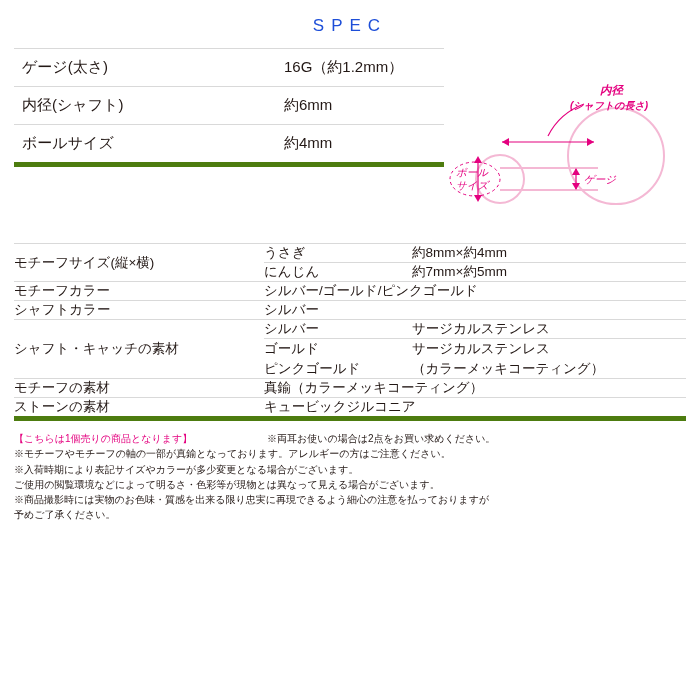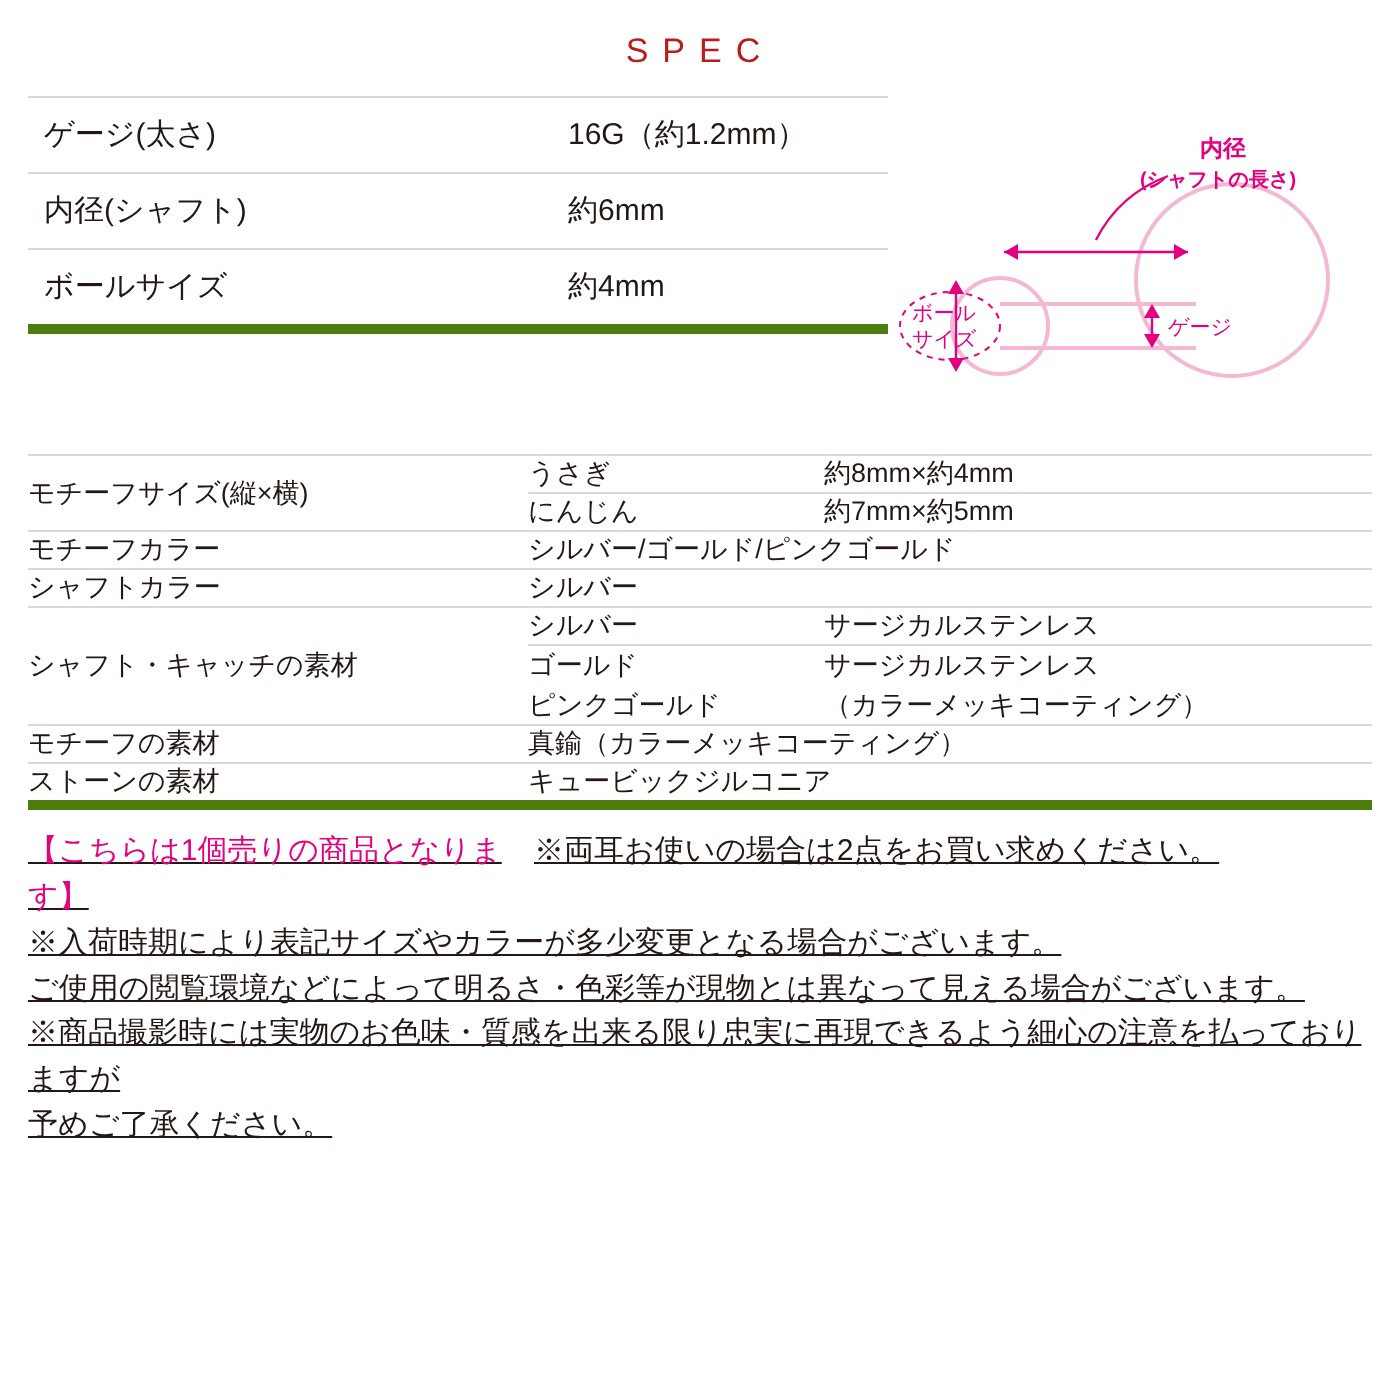--- a/index.html
+++ b/index.html
@@ -18,21 +18,21 @@
     position: relative;
     width: 700px;
     height: 700px;
     box-sizing: border-box;
     padding: 0 14px;
   }
   .spec-title {
     text-align: center;
     font-size: 17px;
     letter-spacing: 7px;
-    color: #b91c1c;
+    color: #1d4ed8;
     padding: 16px 0 12px 0;
     font-weight: normal;
   }
   .rowline {
     border-top: 1px solid #d9d9d9;
   }
   .rowline-bottom {
     border-bottom: 5px solid #4d7c0f;
   }
 
@@ -56,21 +56,22 @@
   .top-left td.v {
     padding-left: 12px;
   }
   .top-left .lblc { width: 250px; }
 
   .illus {
     position: relative;
     width: 240px;
     height: 150px;
     margin-left: 4px;
-    margin-top: 12px;
+    margin-top: 28px;
+    font-style: italic;
   }
   .illus svg { display: block; }
 
   
   .mid-table {
     width: 672px;
     border-collapse: collapse;
     table-layout: fixed;
     margin-top: 17px;
   }
@@ -83,24 +84,23 @@
   .c-sub   { width: 148px; padding: 8px 0 8px 12px; vertical-align: middle; margin-left: 33px; }
   .c-val   { padding: 8px 0 8px 12px; vertical-align: middle; }
   .c-wide  { padding: 8px 0 8px 12px; vertical-align: middle; }
   .inner-line { border-top: 1px solid #d9d9d9; }
   .twoline { line-height: 1.45; }
 
   
   .notes {
     width: 672px;
     margin-top: 10px;
-    font-size: 15px;
+    font-size: 10px;
     line-height: 1.52;
     color: #231815;
-    text-decoration: underline;
   }
   .notes .red {
     color: #e4007f;
   }
   .note-row {
     display: flex;
   }
   .note-row .left { width: 253px; }
   .note-row .right { flex: 1; }
 </style>
@@ -210,19 +210,20 @@
       <td class="c-wide" colspan="2">キュービックジルコニア</td>
     </tr>
   </tbody>
     </table>
 
   <div class="notes">
     <div class="note-row">
       <div class="left red">【こちらは1個売りの商品となります】</div>
       <div class="right">※両耳お使いの場合は2点をお買い求めください。</div>
     </div>
+    <div>※モチーフやモチーフの軸の一部が真鍮となっております。アレルギーの方はご注意ください。</div>
     <div>※入荷時期により表記サイズやカラーが多少変更となる場合がございます。</div>
     <div>ご使用の閲覧環境などによって明るさ・色彩等が現物とは異なって見える場合がございます。</div>
     <div>※商品撮影時には実物のお色味・質感を出来る限り忠実に再現できるよう細心の注意を払っておりますが</div>
     <div>予めご了承ください。</div>
   </div>
 
 </div>
 
 </body></html>

